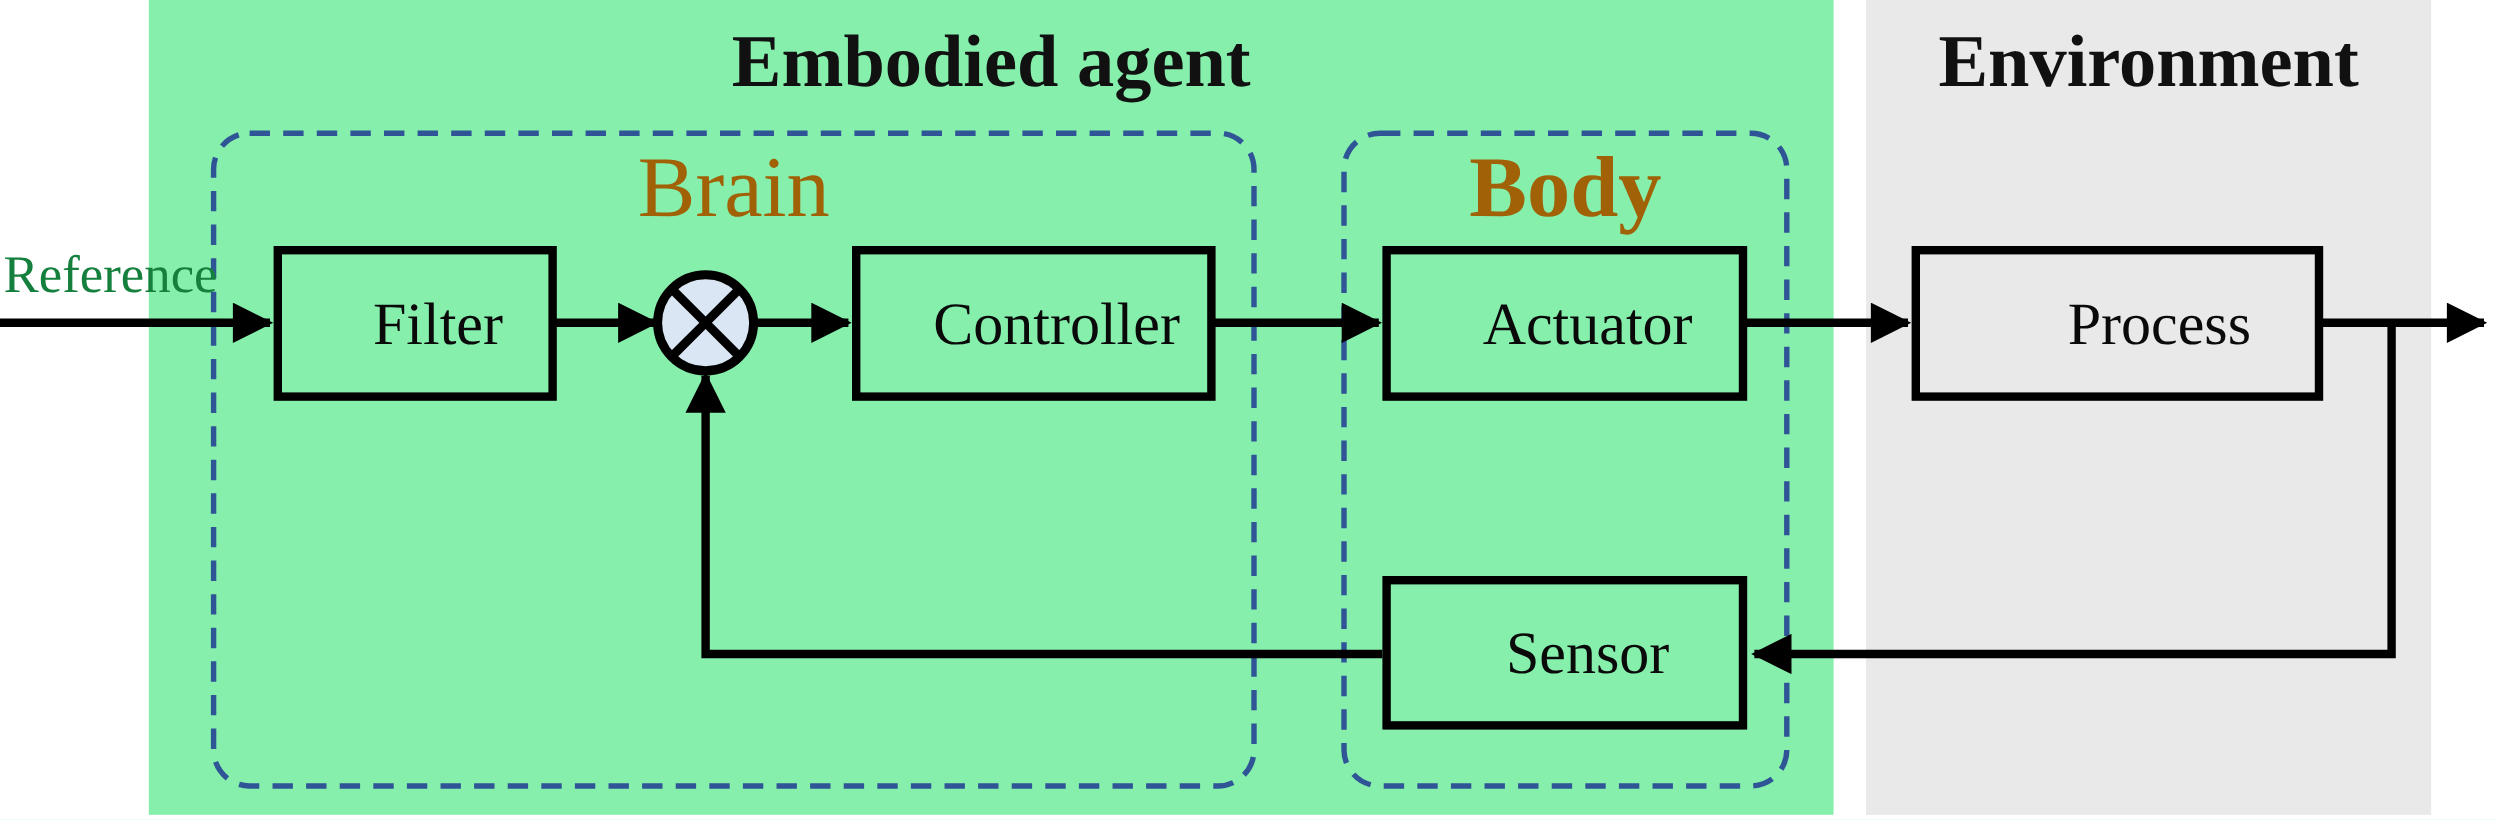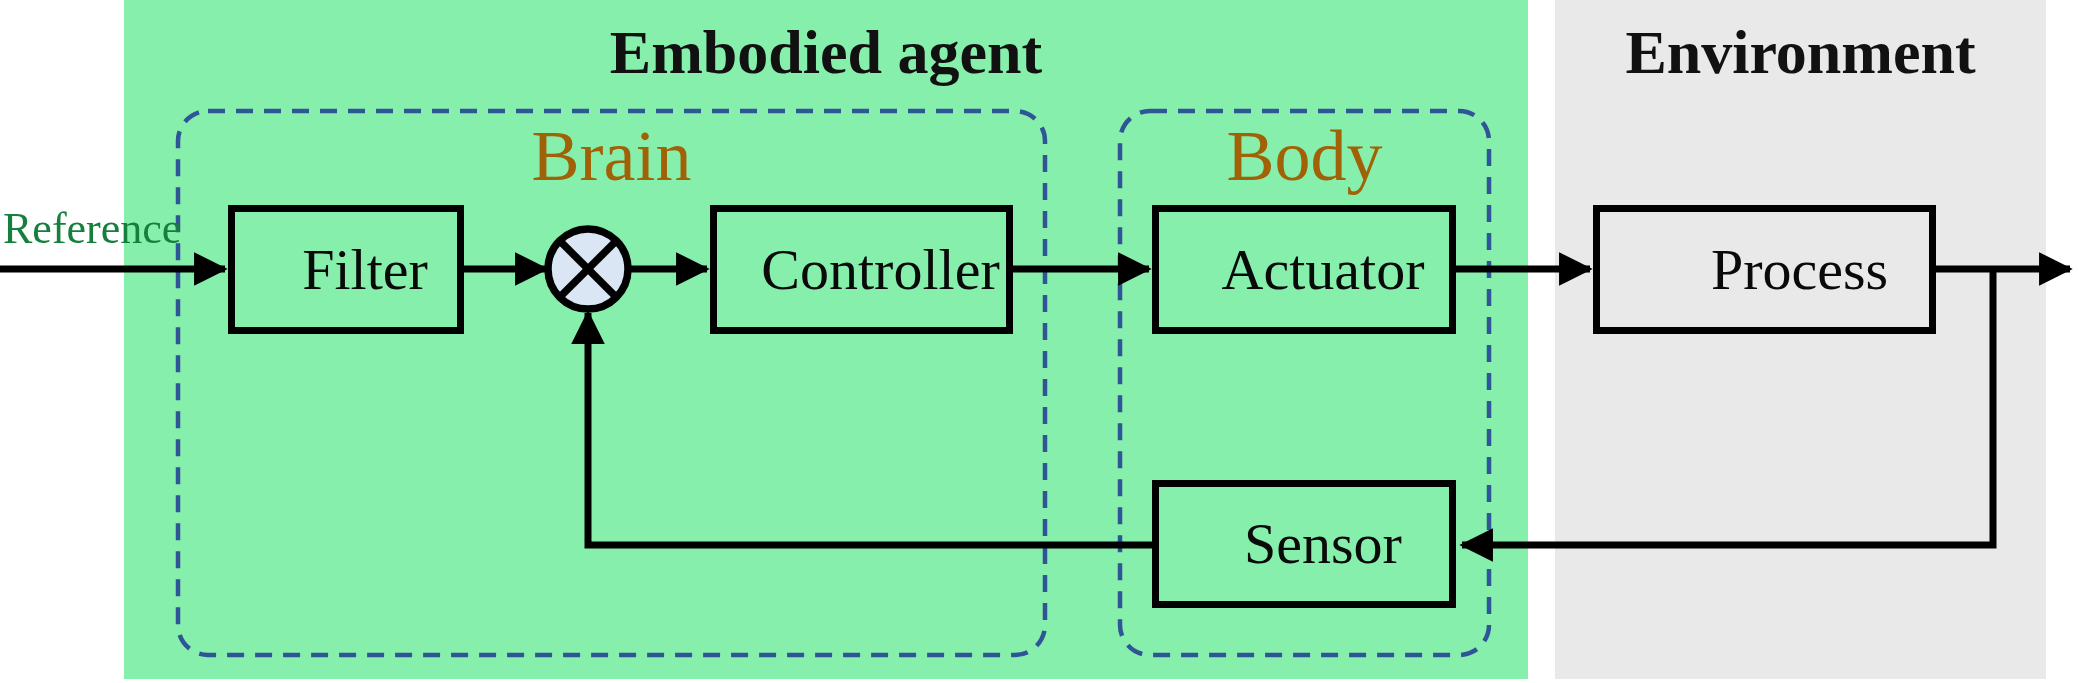--- a/index.html
+++ b/index.html
@@ -6,46 +6,46 @@
   .canvas {
     position: relative;
     width: 2079px;
     height: 683px;
     background: #ffffff;
     font-family: "Liberation Serif", "DejaVu Serif", serif;
     overflow: hidden;
   }
   .region { position: absolute; top: 0; height: 679px; }
   .region-agent { left: 124px; width: 1404px; background: #86efac; }
-  .region-environment { left: 1555px; width: 471px; background: #e9e9e9; padding-left: 20px; }
+  .region-environment { left: 1555px; width: 471px; background: #e9e9e9; }
   .region-title {
     position: absolute;
     top: 21px; left: 0; width: 100%;
     text-align: center;
     font-size: 62px; font-weight: bold; color: #111111;
     line-height: 1; white-space: nowrap;
   }
   .svg-layer { position: absolute; left: 0; top: 0; }
   .group-label {
     position: absolute;
     text-align: center;
     font-size: 72px; color: #a16207;
     line-height: 1; white-space: nowrap;
   }
   .group-label-brain { left: 178px; width: 867px; top: 120px; }
-  .group-label-body  { left: 1120px; width: 369px; top: 120px; }
+  .group-label-body  { left: 1120px; width: 369px; top: 120px; font-weight: bold; }
   .node {
     position: absolute;
     box-sizing: border-box;
     border: 7px solid #000000;
     background: transparent;
     display: flex; align-items: center; justify-content: center;
   }
   .node-label {
-    font-size: 58px; color: #0a0a0a; line-height: 1; white-space: nowrap; margin-left: 38px;
+    font-size: 50px; color: #0a0a0a; line-height: 1; white-space: nowrap; margin-left: 38px;
   }
   .node-filter     { left: 228px;  top: 205px; width: 236px; height: 129px; }
   .node-controller { left: 710px;  top: 205px; width: 303px; height: 129px; }
   .node-actuator   { left: 1152px; top: 205px; width: 304px; height: 129px; }
   .node-process    { left: 1593px; top: 205px; width: 343px; height: 129px; padding-left: 32px; }
   .node-sensor     { left: 1152px; top: 480px; width: 304px; height: 128px; }
   .ref-label {
     position: absolute;
     left: 3px; top: 207px;
     font-size: 44px; color: #15803d; line-height: 1; white-space: nowrap;

